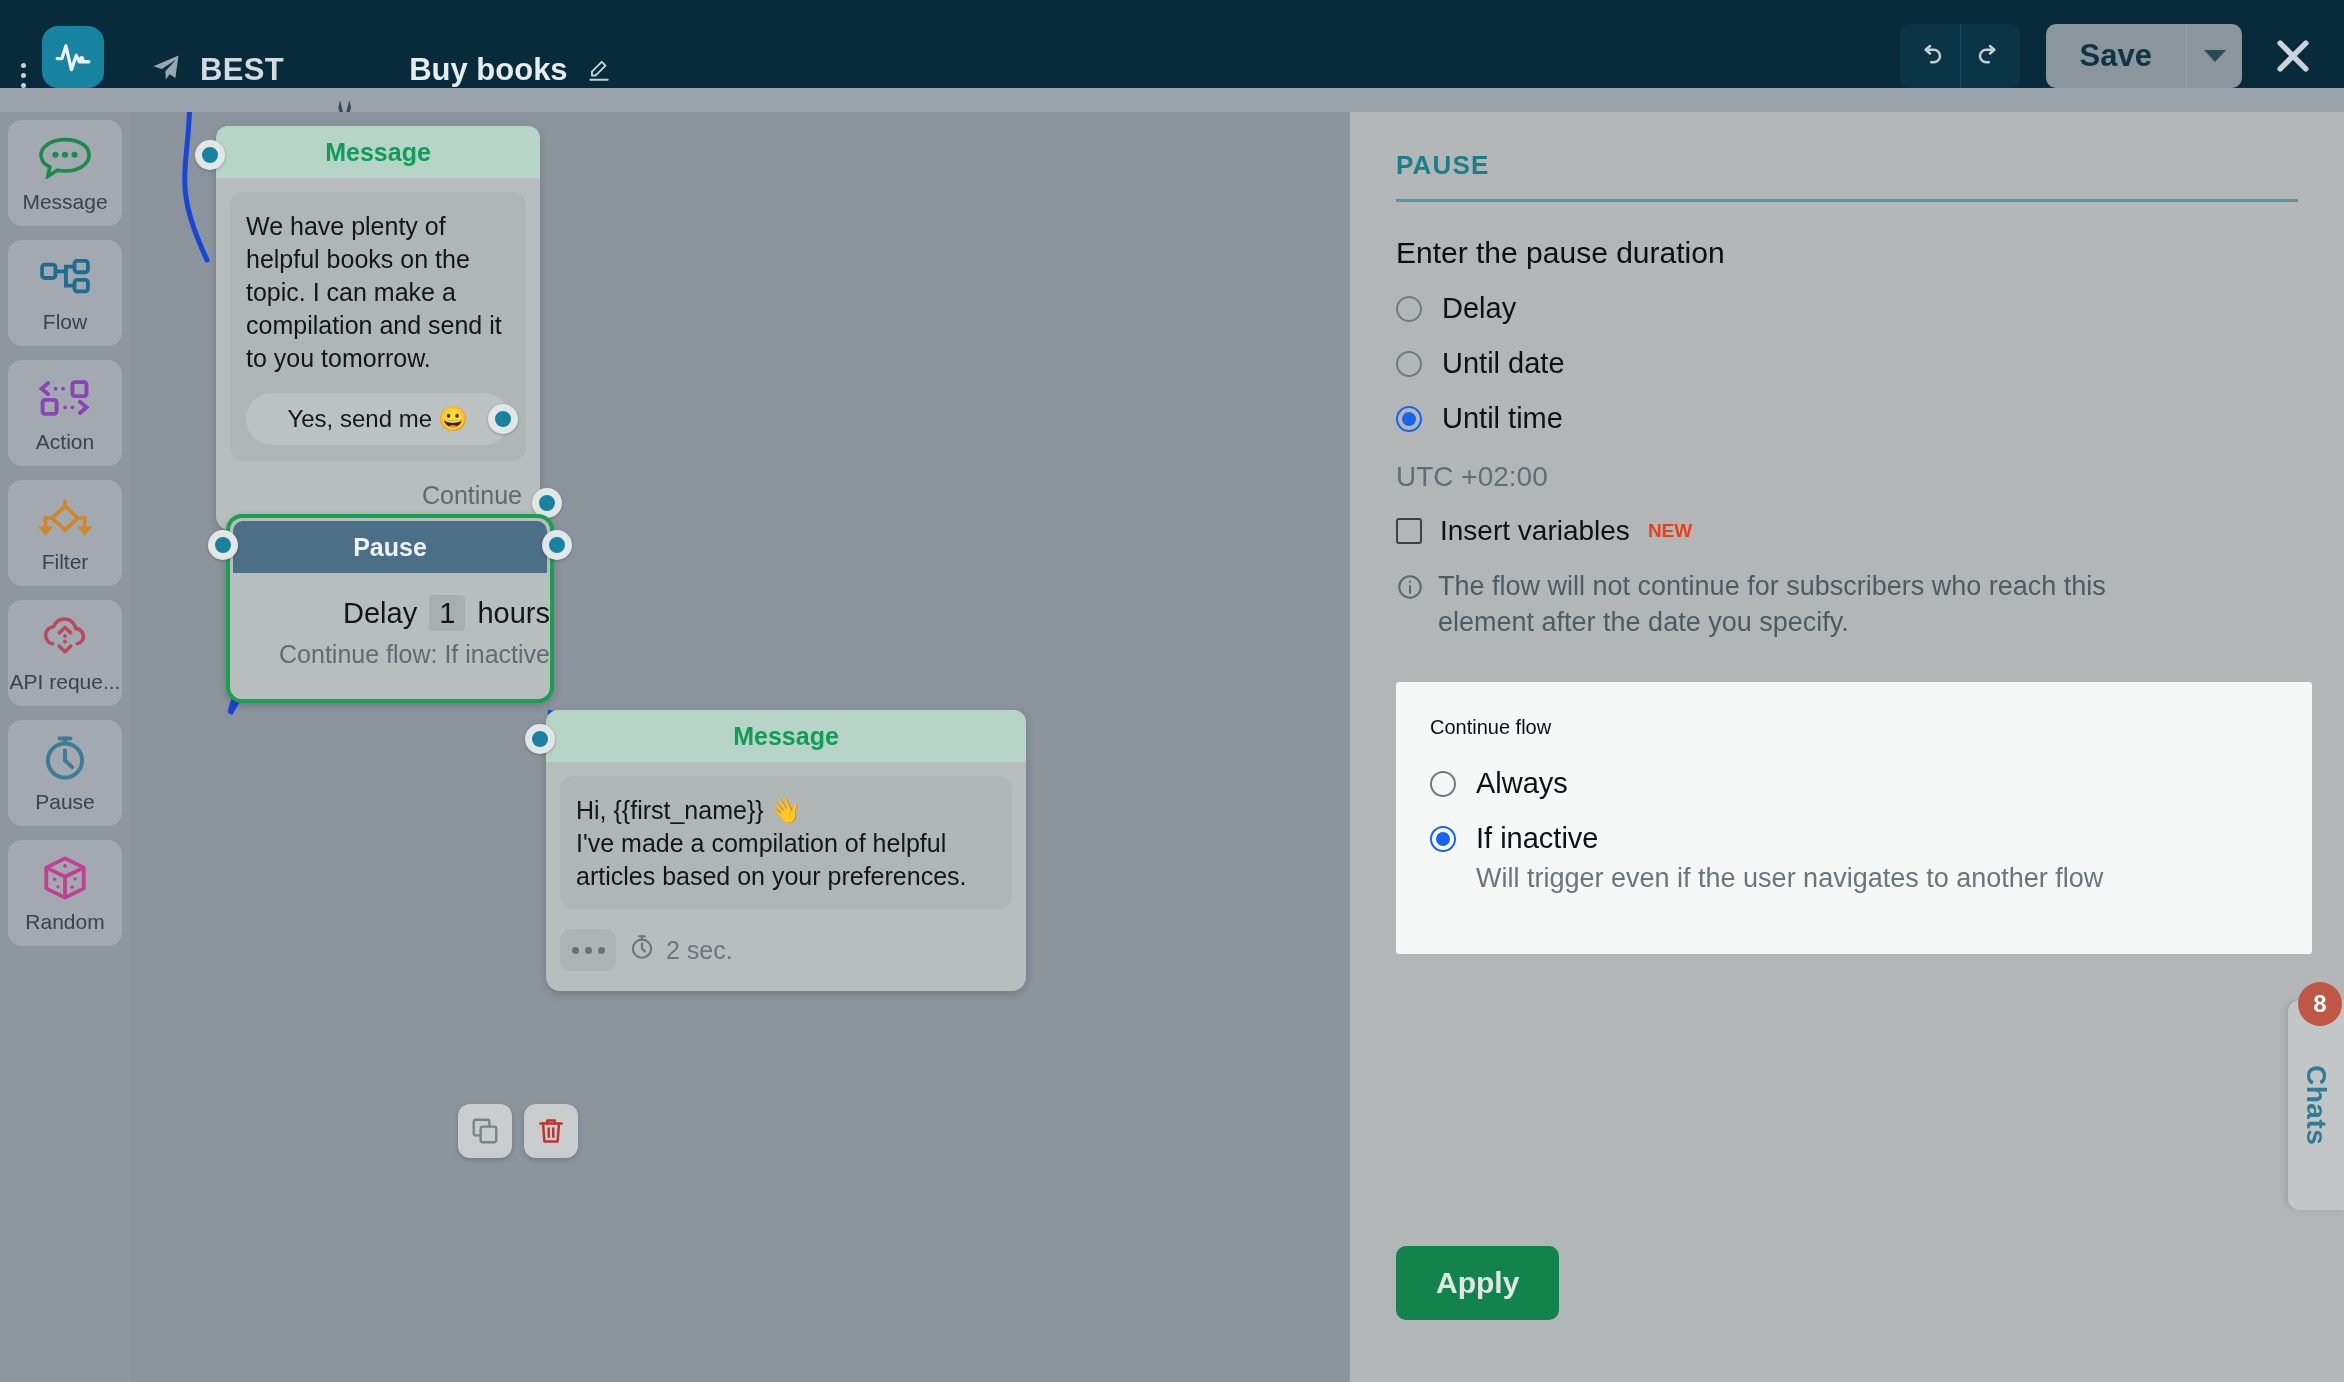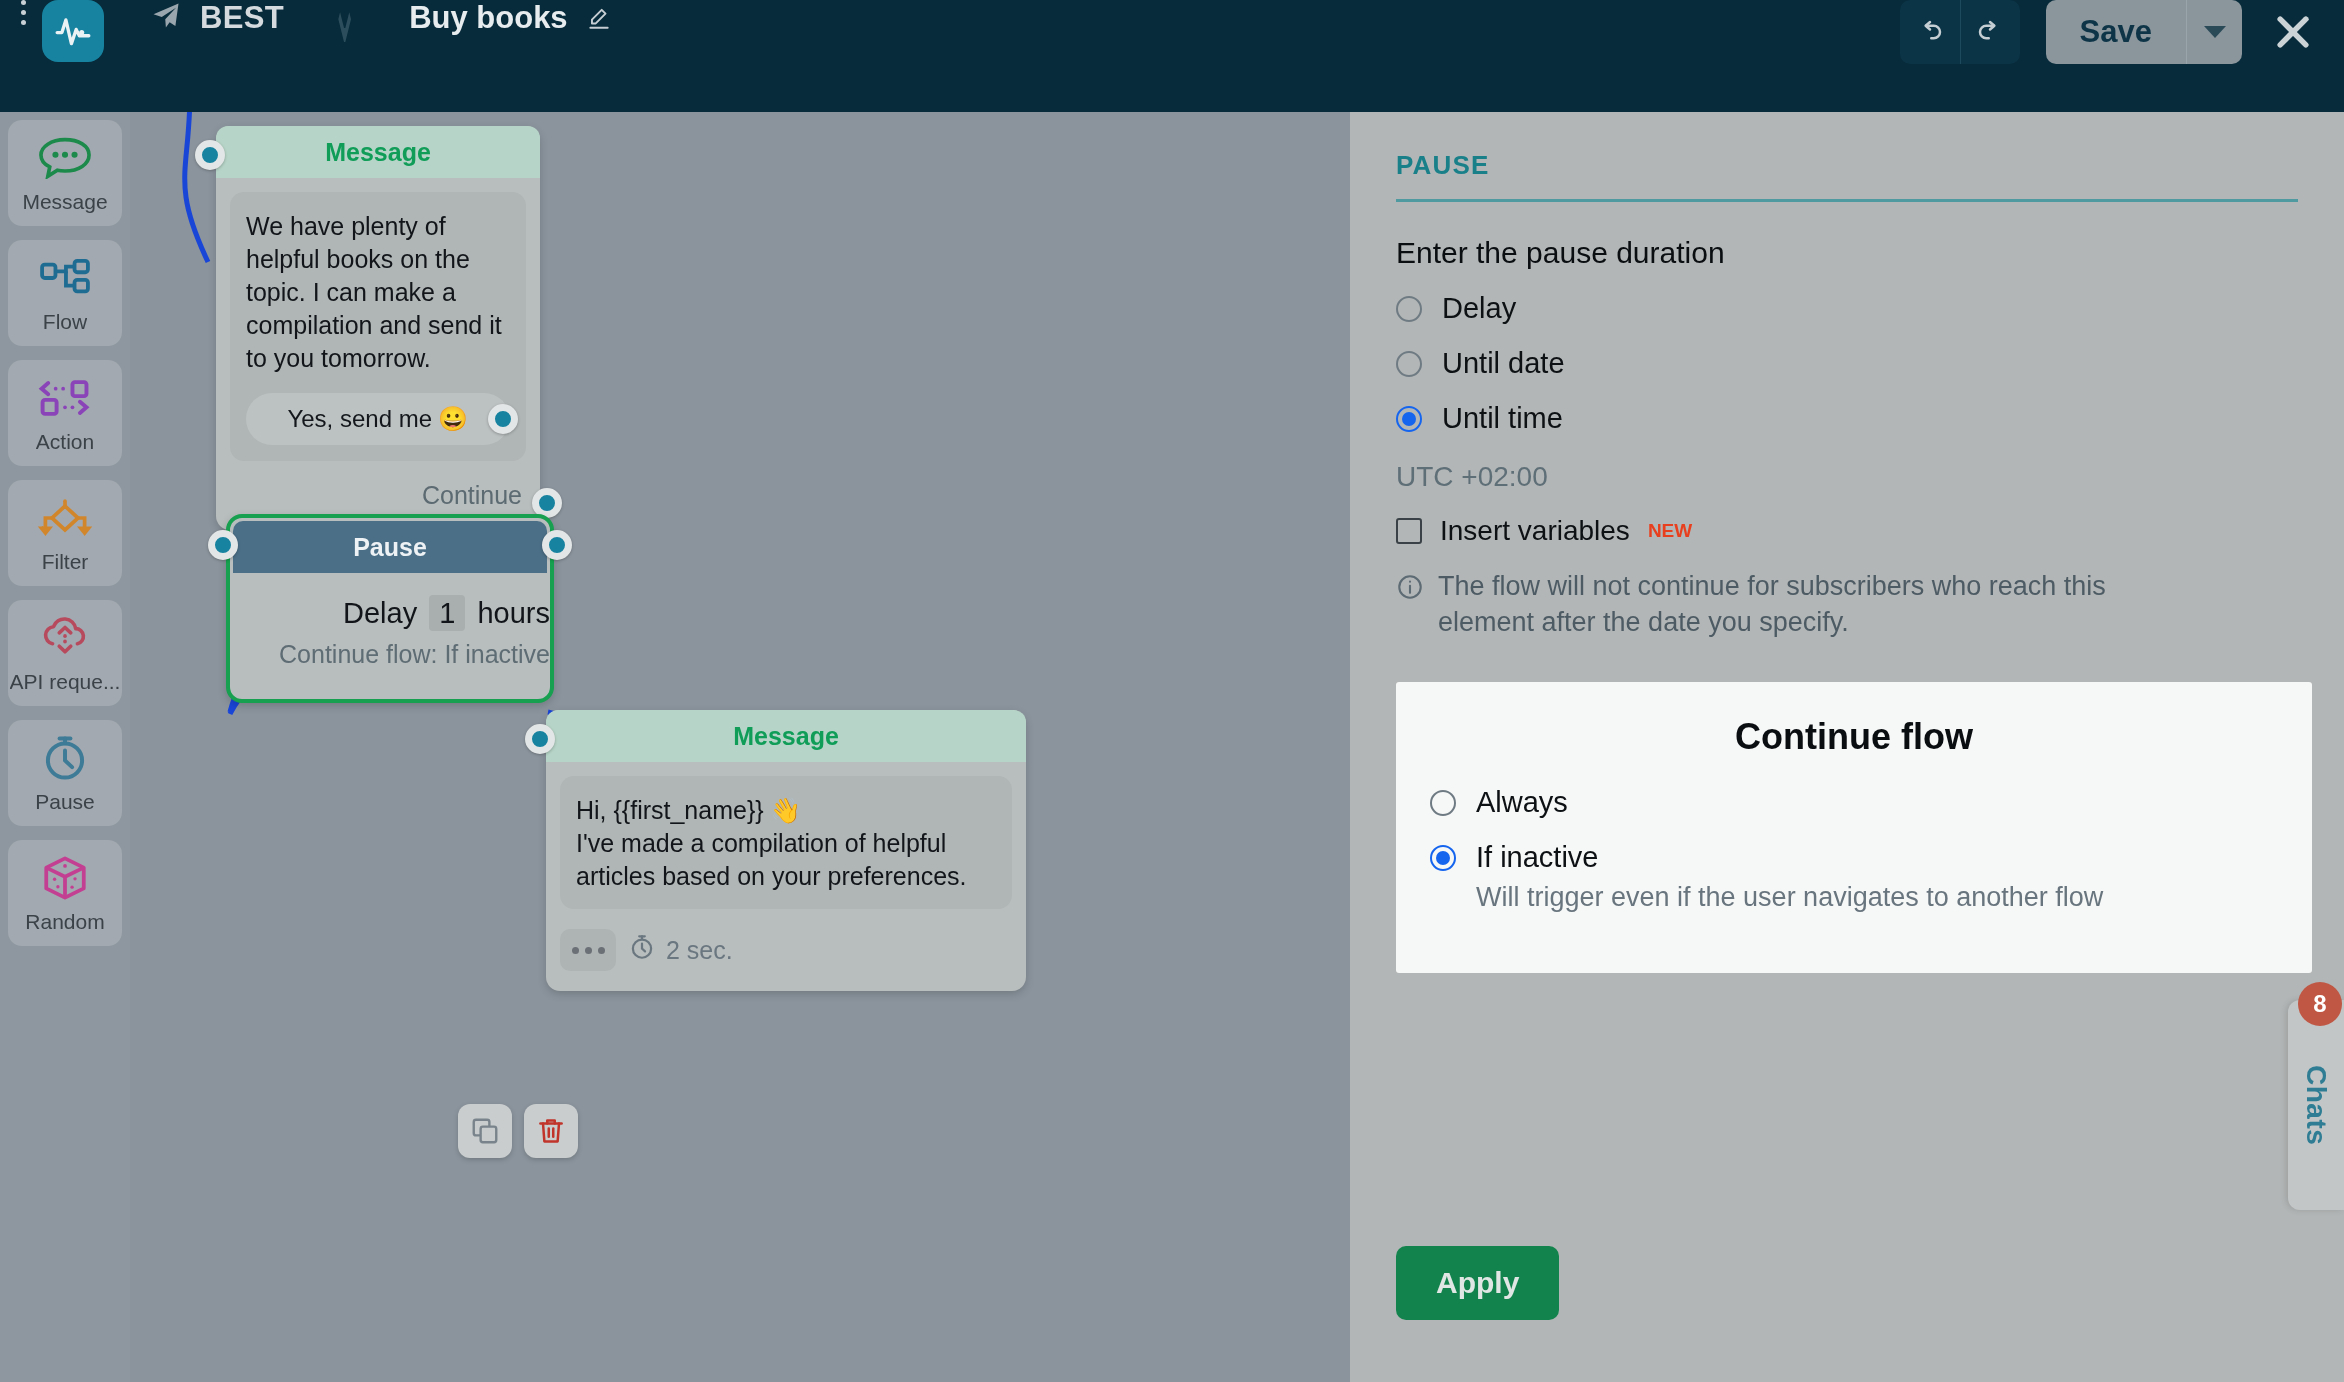--- a/index.html
+++ b/index.html
@@ -6,22 +6,22 @@
   html, body {
     width: 2344px; height: 1382px;
     overflow: hidden;
     font-family: "Liberation Sans", sans-serif;
     background: #9aa3ac;
   }
   .app { position: relative; width: 2344px; height: 1382px; }
 
   
   .topbar {
-    position: absolute; left: 0; top: 0; width: 2344px; height: 112px;
-    background: #072b3a; display: flex; align-items: flex-start;
+    position: absolute; left: 0; top: 0; width: 2344px; height: 88px;
+    background: #072b3a; display: flex; align-items: flex-end;
     padding-left: 10px; padding-right: 26px;
   }
   .kebab { width: 26px; display:flex; flex-direction:column; align-items:center; gap:5px; cursor:pointer;}
   .kebab i { width:5px; height:5px; border-radius:50%; background:#c7d0d5; display:block;}
   .logo-tile {
     width: 62px; height: 62px; border-radius: 16px; background: #1783a0;
     display: flex; align-items: center; justify-content: center; margin-left: 6px;
   }
   .brand {
     display:flex; align-items:center; gap: 16px; margin-left: 44px;
@@ -161,21 +161,21 @@
   .check-lbl{font-size:28px;color:#0e1114;}
   .new-badge{font-size:19px;color:#e8401f;font-weight:bold;vertical-align:super;text-align:center;}
 
   .info-row{display:flex;gap:14px;margin-top:22px;max-width:800px;}
   .info-txt{font-size:27px;color:#4d5b64;line-height:1.32;}
 
   .white-card{
     margin-top: 42px; background:#f6f7f7; border-radius:3px; padding: 34px 34px 60px 34px;
     width: 916px;
   }
-  .card-title{font-size:36px;font-weight:bold;color:#0b0e11;text-align:center;}
+  .card-title{font-size:20px;font-weight:normal;color:#0b0e11;}
   .card-sub{font-size:27px;color:#68757e;margin-left:46px;margin-top:8px;}
 
   .apply-btn{
     position:absolute; left:46px; bottom: 62px;
     background:#12834c; color:#dfe6e3; font-size:30px; font-weight:bold;
     border:none; border-radius:10px; padding: 20px 40px; cursor:pointer;
   }
 
   
   .chats-tab{

